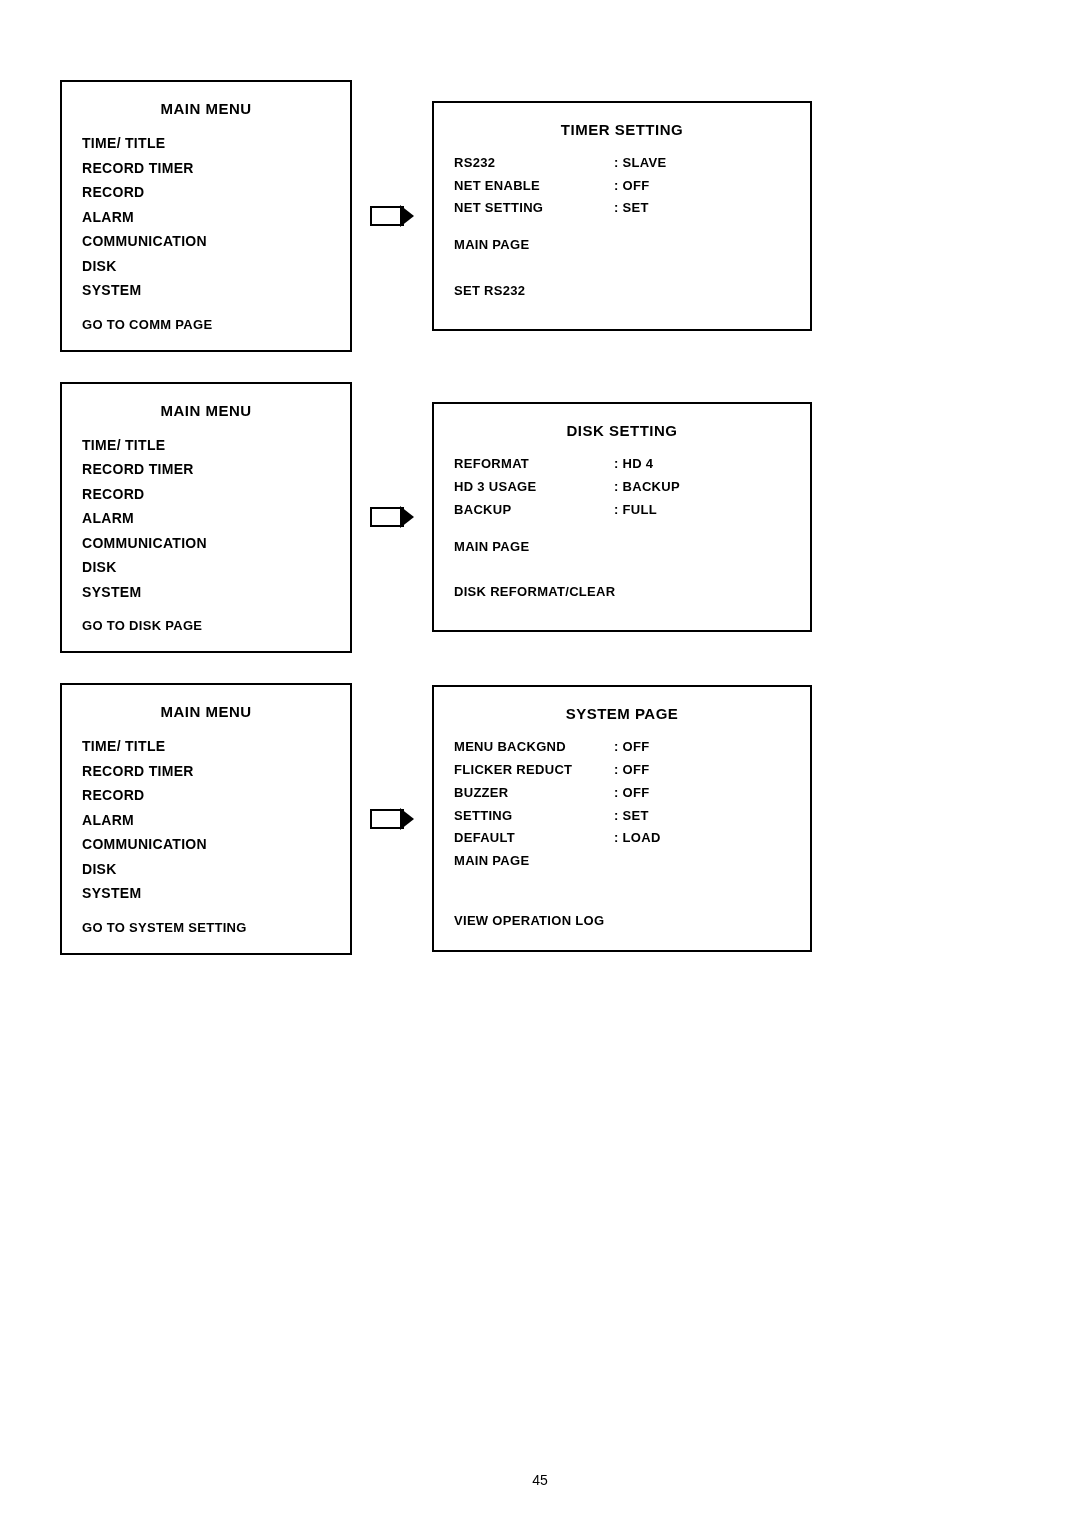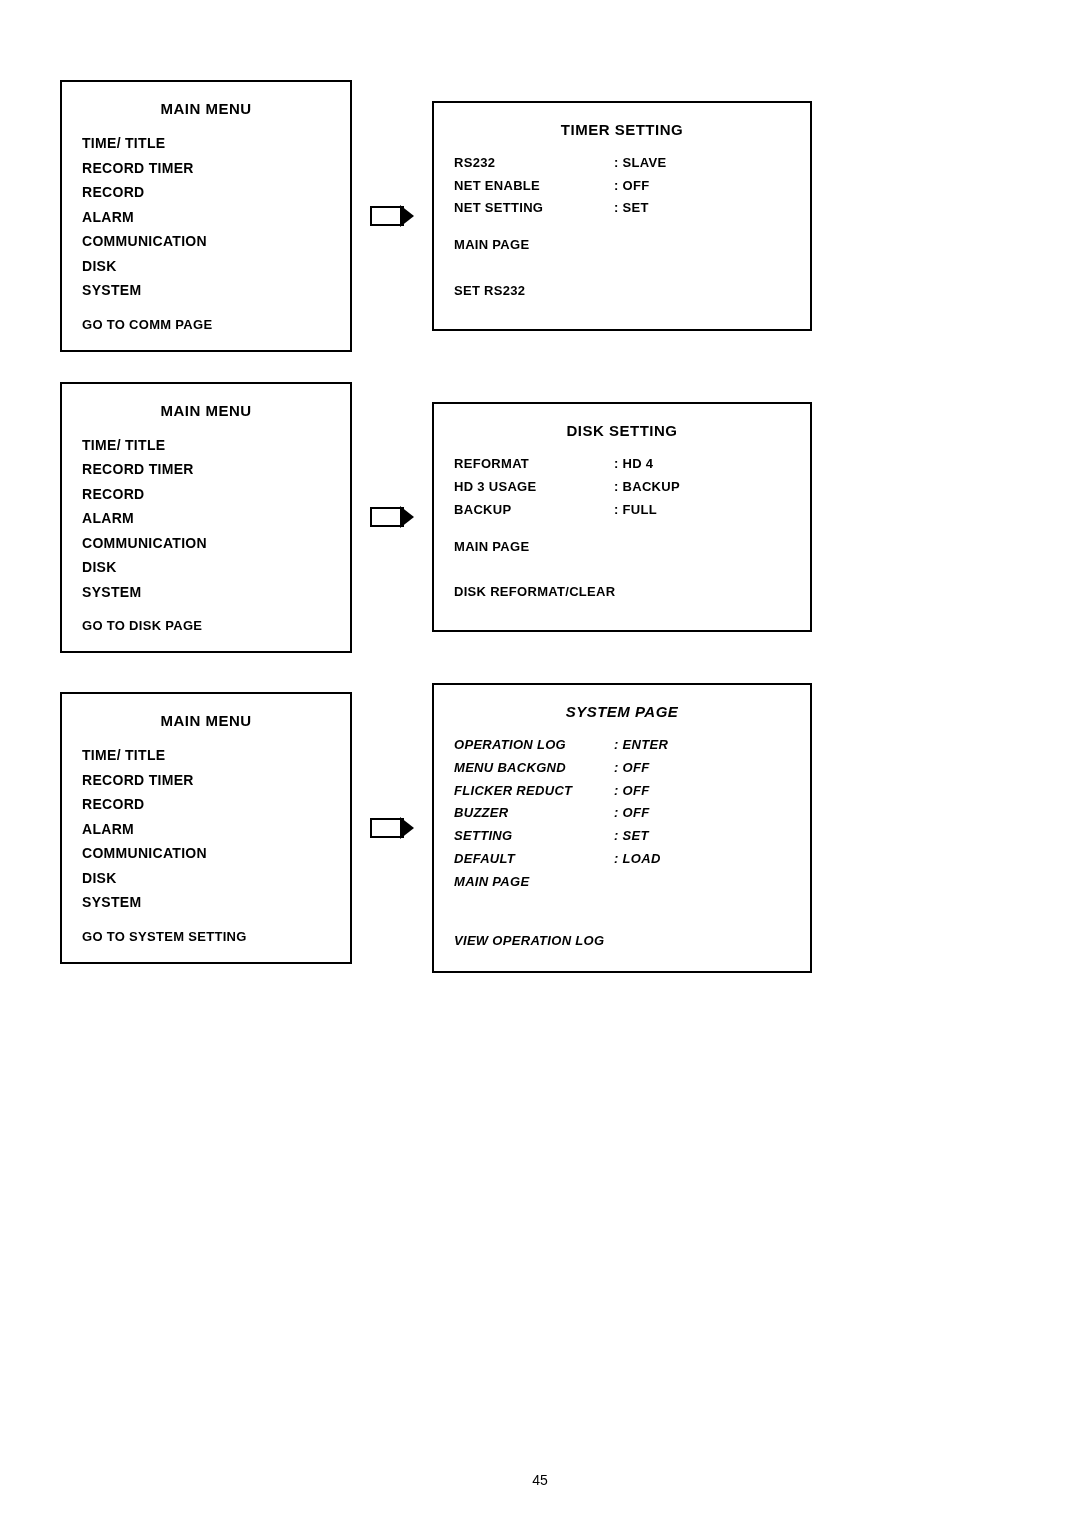--- a/index.html
+++ b/index.html
@@ -249,27 +249,23 @@
         <div class="menu-item"><span>DISK</span></div>
         <div class="menu-item"><span class="highlighted">SYSTEM</span></div>
       </div>
       <div class="goto-line">GO TO SYSTEM SETTING</div>
     </div>
 
     <div class="arrow-container">
       <div class="arrow-shape"></div>
     </div>
 
-    <div class="right-panel" style="min-height: 260px; font-style: italic;">
+    <div class="right-panel" style="min-height: 260px;">
       <div class="right-panel-title">SYSTEM PAGE</div>
       <div>
-        <div class="setting-row">
-          <span class="setting-label">OPERATION LOG</span>
-          <span class="setting-value">: ENTER</span>
-        </div>
         <div class="setting-row">
           <span class="setting-label">MENU BACKGND</span>
           <span class="setting-value">: OFF</span>
         </div>
         <div class="setting-row">
           <span class="setting-label">FLICKER REDUCT</span>
           <span class="setting-value">: OFF</span>
         </div>
         <div class="setting-row">
           <span class="setting-label">BUZZER</span>

